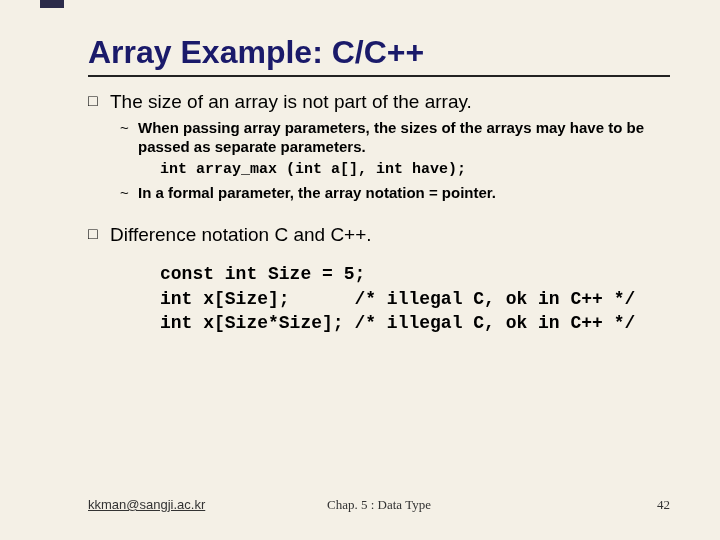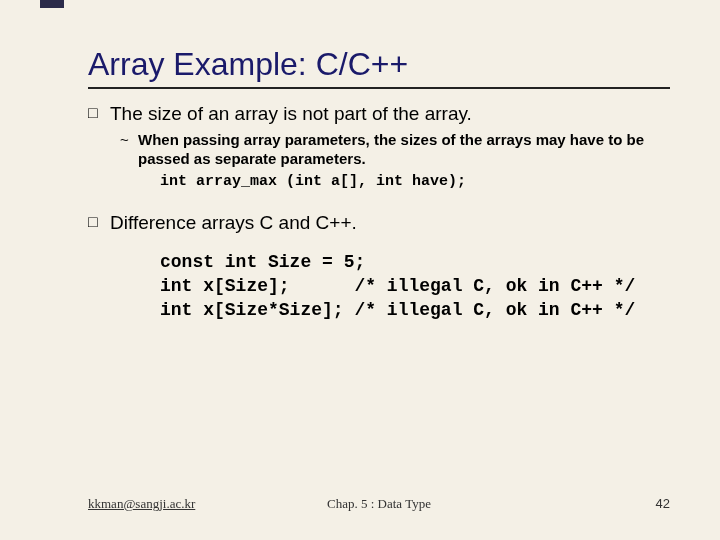--- a/index.html
+++ b/index.html
@@ -23,22 +23,22 @@
     position: absolute;
     top: 0;
     left: 40px;
     width: 24px;
     height: 8px;
     background: #2b2b4a;
   }
   .title {
     font-size: 32px;
     color: #1a1a6a;
-    margin: 16px 0 4px 0;
-    font-weight: normal;
+    margin: 4px 0 4px 0;
+    font-weight: bold;
   }
   .title-underline {
     border: none;
     border-top: 2px solid #222;
     margin: 0 0 14px 0;
   }
   .bullet1 {
     font-size: 19px;
     color: #000;
     margin: 12px 0 6px 0;
@@ -94,32 +94,32 @@
     bottom: 28px;
     left: 88px;
     right: 50px;
     display: flex;
     align-items: baseline;
     font-size: 13px;
     color: #333;
   }
   .footer .email {
     text-decoration: underline;
-    font-family: Liberation Serif, serif;
+    font-family: Liberation Sans, sans-serif;
   }
   .footer .chapter {
     position: absolute;
     left: 50%;
     transform: translateX(-50%);
     font-family: Georgia, serif;
   }
   .footer .page {
     position: absolute;
     right: 0;
-    font-family: Liberation Sans, sans-serif;
+    font-family: Liberation Serif, serif;
   }
 </style>
 </head>
 <body>
 
 <div class="slide">
   <div class="top-tab"></div>
 
   <h1 class="title">Array Example: C/C++</h1>
   <hr class="title-underline">
@@ -127,23 +127,26 @@
   <div class="bullet1">
     <span>The size of an array is not part of the array.</span>
   </div>
 
   <div class="bullet2">
     <span>When passing array parameters, the sizes of the arrays may have to be passed as separate parameters.</span>
   </div>
 
   <div class="code-line">int array_max (int a[], int have);</div>
 
+  <div class="bullet2">
+    <span>In a formal parameter, the array notation = pointer.</span>
+  </div>
 
   <div class="bullet1" style="margin-top:22px">
-    <span>Difference arrays C and C++.</span>
+    <span>Difference notation C and C++.</span>
   </div>
 
 
   <div class="code-block">const int Size = 5;
 int x[Size];      /* illegal C, ok in C++ */
 int x[Size*Size]; /* illegal C, ok in C++ */</div>
 
   <div class="footer">
     <span class="email">kkman@sangji.ac.kr</span>
     <span class="chapter">Chap. 5 : Data Type</span>

